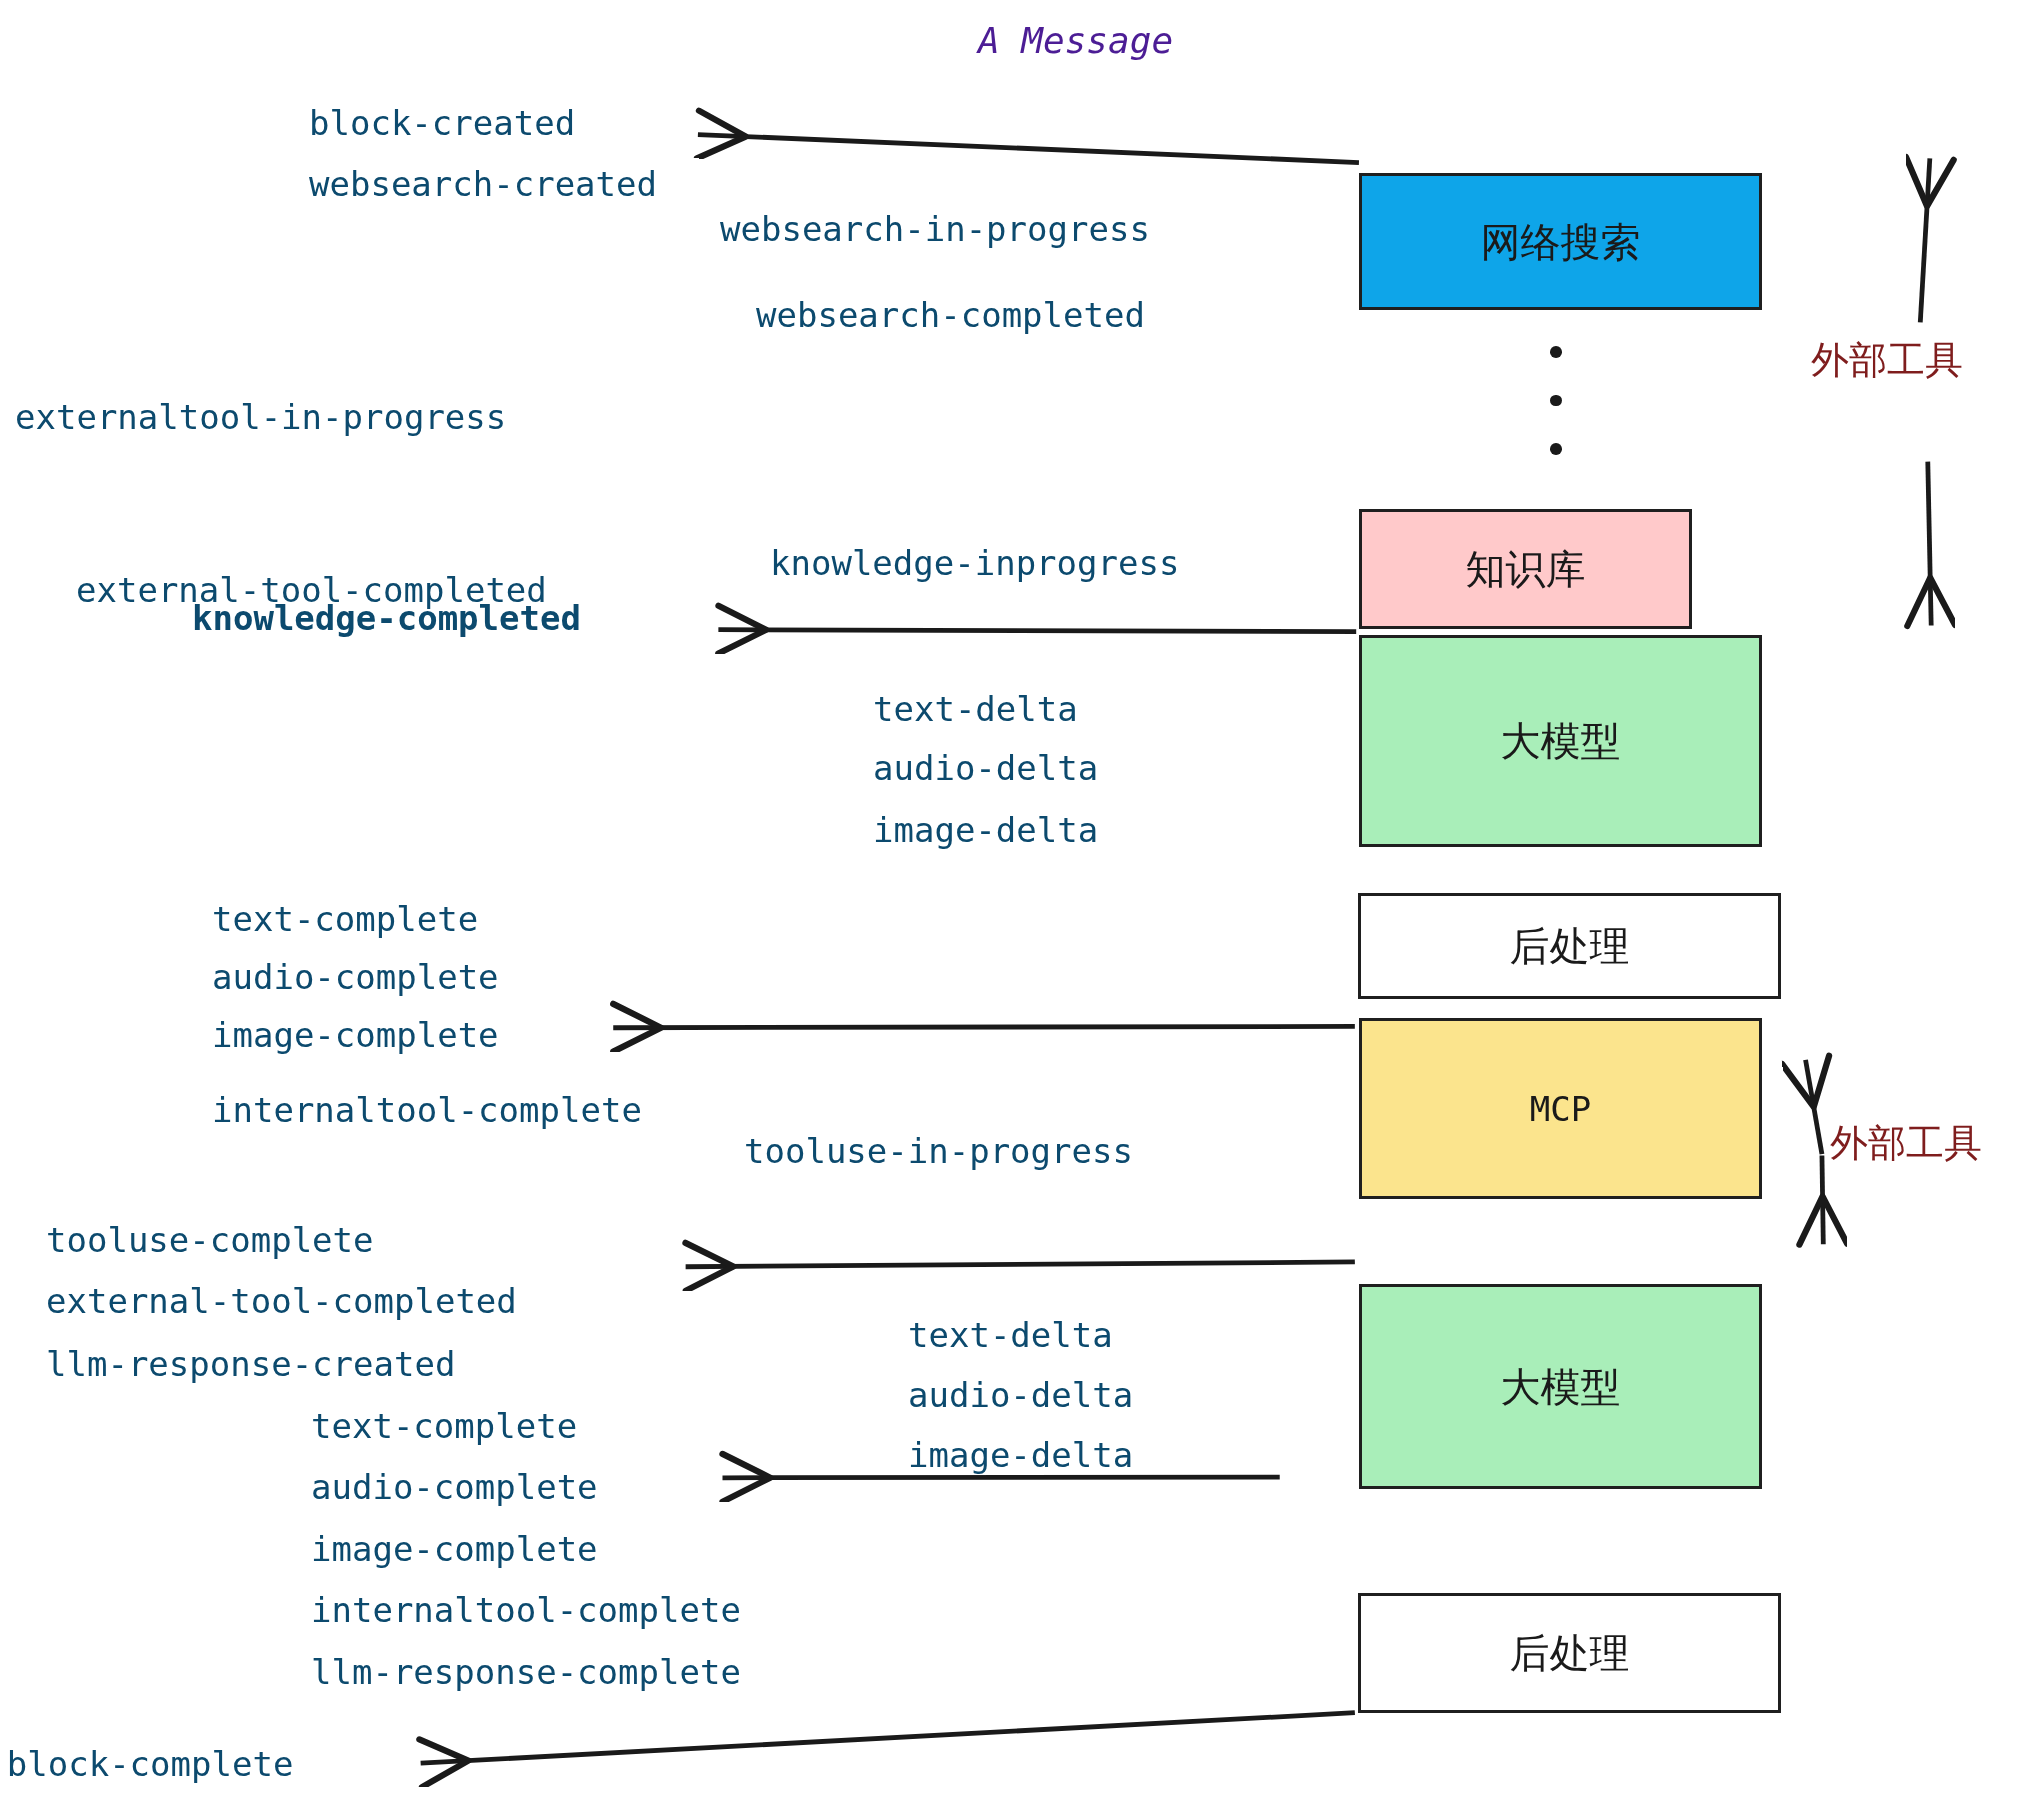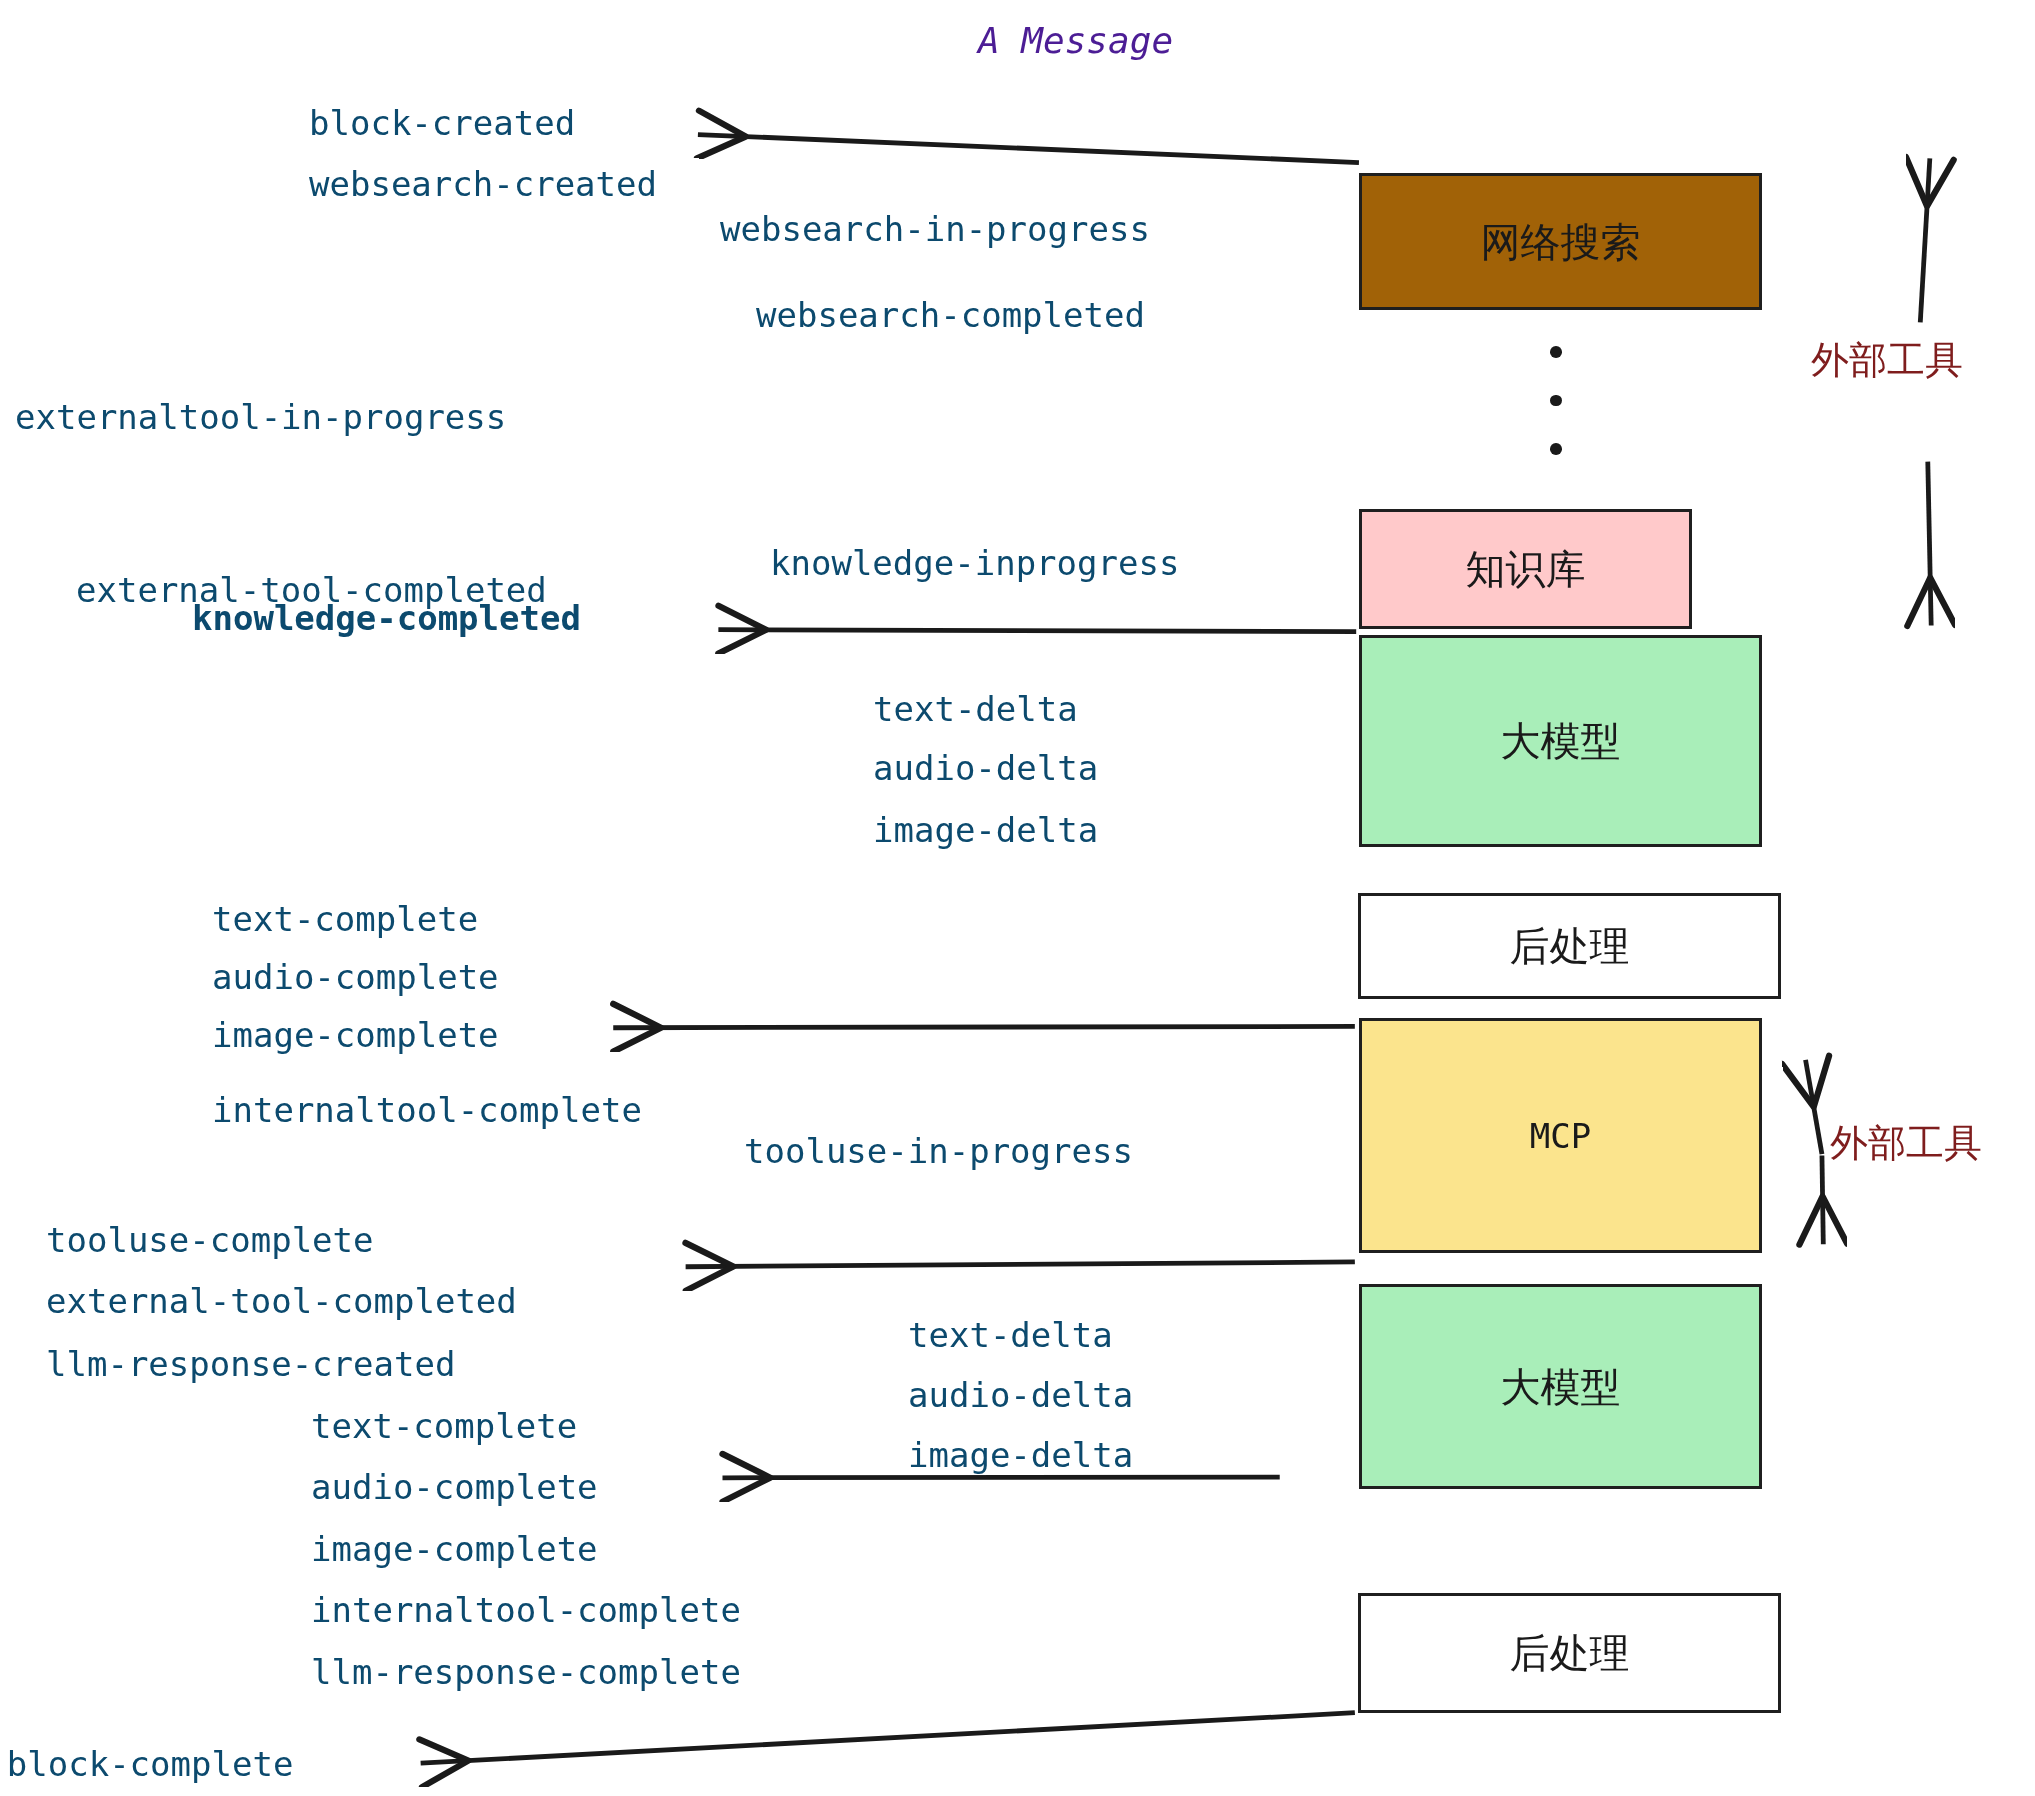--- a/index.html
+++ b/index.html
@@ -110,21 +110,21 @@
 
     <path d="M1984,2508 L616,2582" stroke="#1a1a1a" stroke-width="7" fill="none" marker-end="url(#ah)"></path>
 
     <path d="M2812,472 L2826,232" stroke="#1a1a1a" stroke-width="7" fill="none" marker-end="url(#ahu)"></path>
     <path d="M2823,676 L2828,916" stroke="#1a1a1a" stroke-width="7" fill="none" marker-end="url(#ahu)"></path>
 
     <path d="M2668,1690 L2644,1552" stroke="#1a1a1a" stroke-width="7" fill="none" marker-end="url(#ahu)"></path>
     <path d="M2668,1692 L2670,1822" stroke="#1a1a1a" stroke-width="7" fill="none" marker-end="url(#ahu)"></path>
   </svg>
 
-  <div class="box" style="left:1359px; top:173px; width:403px; height:137px; background:#a16207;">
+  <div class="box" style="left:1359px; top:173px; width:403px; height:137px; background:#0ea5e9;">
     <span class="btxt">网络搜索</span>
   </div>
 
   <div class="dots" style="left:1549px; top:346px; width:13.7px; height:109px;">
     <i></i>
       <i></i>
       <i></i>
   </div>
 
   <div class="box" style="left:1359px; top:509px; width:333px; height:120px; background:#ffc9ca;">
@@ -132,21 +132,21 @@
   </div>
 
   <div class="box" style="left:1359px; top:635px; width:403px; height:212px; background:#a9eeb9;">
     <span class="btxt">大模型</span>
   </div>
 
   <div class="box" style="left:1358px; top:893px; width:423px; height:106px; background:#ffffff;">
     <span class="btxt">后处理</span>
   </div>
 
-  <div class="box mono" style="left:1359px; top:1018px; width:403px; height:235px; background:#fbe48d;">
+  <div class="box mono" style="left:1359px; top:1018px; width:403px; height:181px; background:#fbe48d;">
     <span class="btxt">MCP</span>
   </div>
 
   <div class="box" style="left:1359px; top:1284px; width:403px; height:205px; background:#a9eeb9;">
     <span class="btxt">大模型</span>
   </div>
 
   <div class="box" style="left:1358px; top:1593px; width:423px; height:120px; background:#ffffff;">
     <span class="btxt">后处理</span>
   </div>

